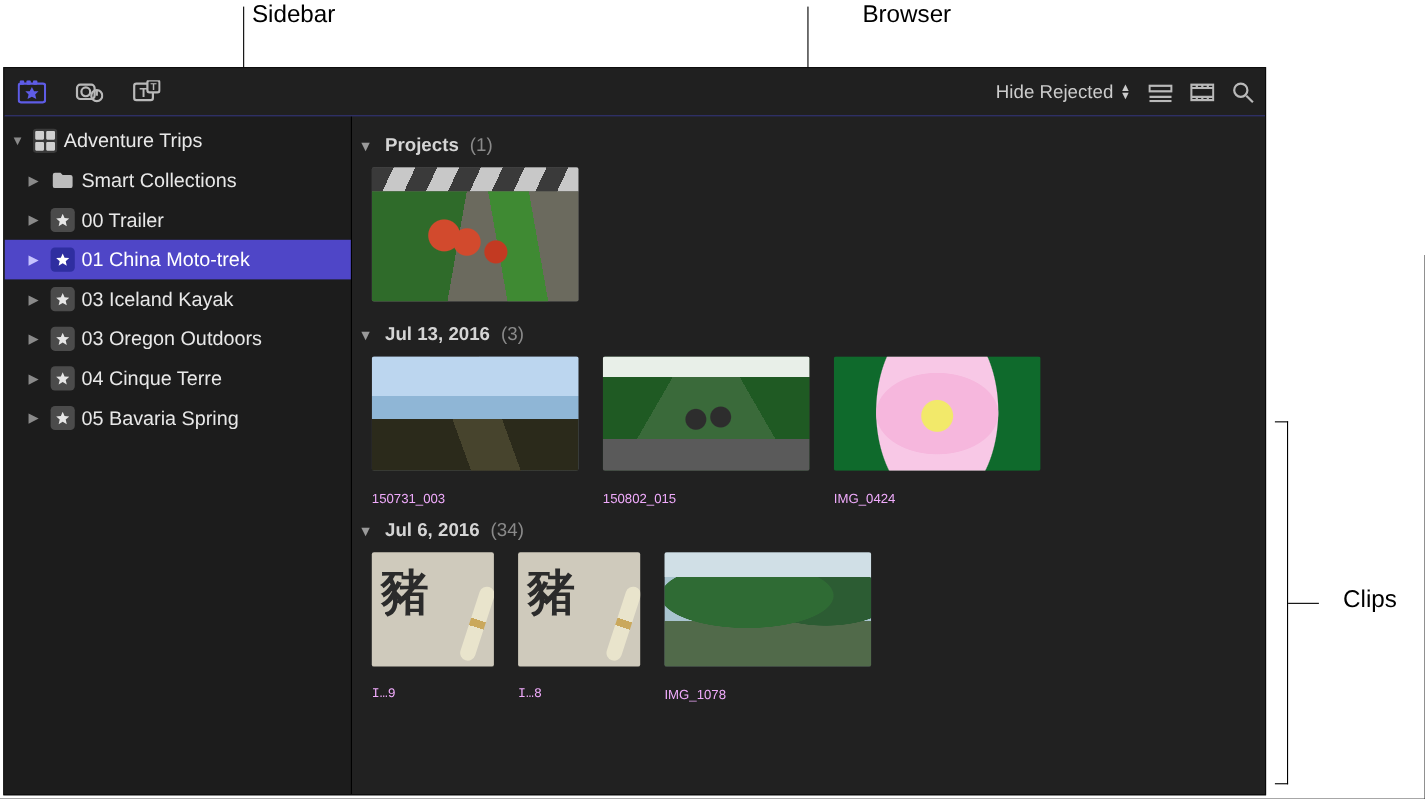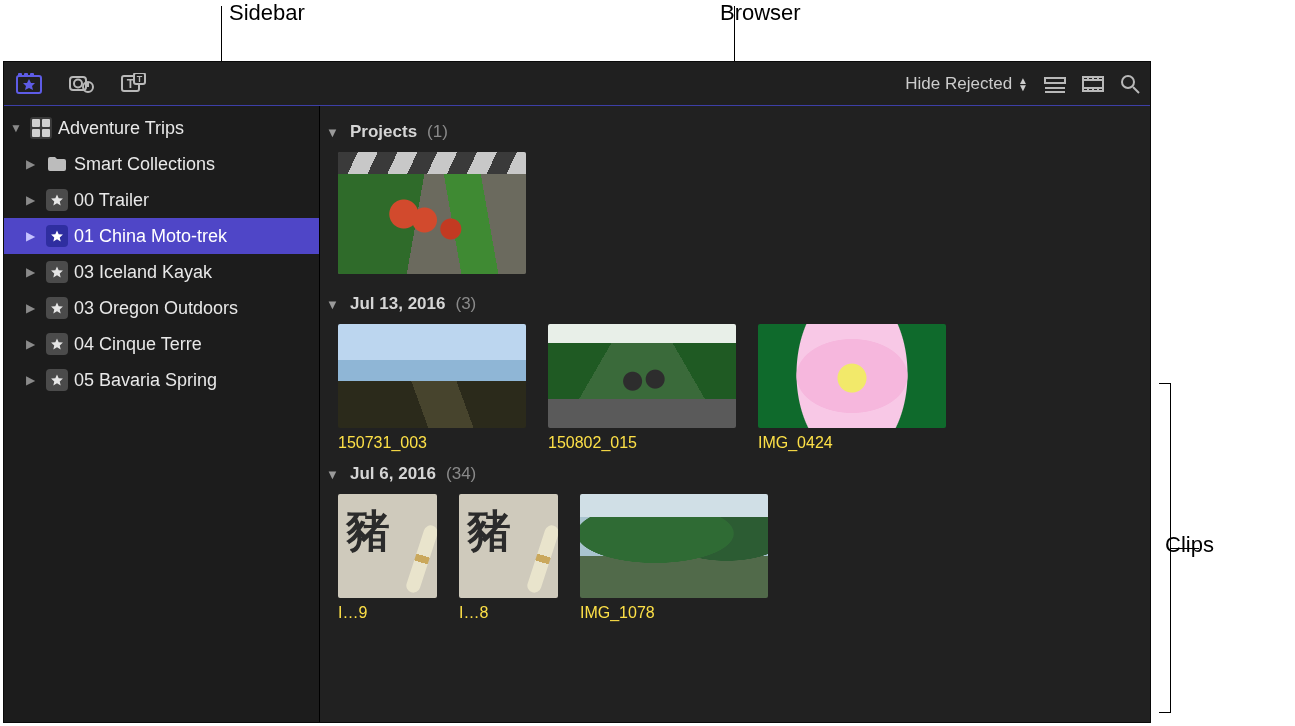--- a/index.html
+++ b/index.html
@@ -120,23 +120,23 @@
       radial-gradient(circle at 60% 55%, #c33a22 0 10px, transparent 11px),
       linear-gradient(100deg,#2f6b2a 0 42%, transparent 42%),
       linear-gradient(80deg, transparent 60%, #3f8a33 60% 78%, transparent 78%),
       #6b6a5e;
   }
   .project-meta{ display:flex; flex-direction:column; gap:6px; padding-top:2px; color:#dcdcdc;}
   .project-meta .title{font-size:19px;color:#eaeaea;}
   .project-meta .sub{font-size:16px;color:#bdbdbd;}
   .clips-row{ display:flex; gap:22px; padding-left:18px; flex-wrap:wrap; margin-bottom:10px;}
   .clip{ width:188px; }
-  .clip.small{ width:99px; }
+  .clip.small{ width:111px;font-family:Liberation Mono, monospace; }
   .thumb{ width:100%; height:104px; background:#3b3b3b; border-radius:2px; position:relative; overflow:hidden;}
-  .clip .label{ color:#fde047; font-size:16px; margin-top:6px; white-space:nowrap; overflow:hidden; text-overflow:ellipsis;}
+  .clip .label{ color:#f0abfc; font-size:12px; margin-top:18px; white-space:nowrap; overflow:hidden; text-overflow:ellipsis;}
   
   .thumb.mountain{
     background:
       linear-gradient(to bottom,#bcd6ef 0 35%, #8fb6d6 35% 55%, transparent 55%),
       linear-gradient(70deg, transparent 40%, #47442d 40% 60%, transparent 60%),
       linear-gradient(to top,#2b2a1b 0 45%, transparent 45%),
       #a8c3dd;
   }
   .thumb.road{
     background:
@@ -190,24 +190,24 @@
     border-top:1px solid #000;
     border-bottom:1px solid #000;
   }
 </style>
 </head>
 <body>
 
 <div class="callout-label" style="left:229px; top:0px;">Sidebar</div>
 <div class="callout-line" style="left:221px; top:6px; width:1px; height:92px;"></div>
 
-<div class="callout-label" style="left:720px; top:0px;">Browser</div>
+<div class="callout-label" style="left:784px; top:0px;">Browser</div>
 <div class="callout-line" style="left:734px; top:6px; width:1px; height:92px;"></div>
 
-<div class="callout-label" style="left:1165px; top:532px;text-align:center;">Clips</div>
+<div class="callout-label" style="left:1221px; top:532px;text-align:center;">Clips</div>
 <div class="bracket" style="left:1159px; top:383px; width:12px; height:330px;"></div>
 <div class="callout-line" style="left:1171px; top:548px; width:28px; height:1px;"></div>
 
 <div class="app-window">
 
   <div class="toolbar">
     <div class="toolbar-left">
       <span class="tb-icon active">
         <svg width="26" height="22" viewBox="0 0 26 22" fill="currentColor">
             <rect x="1" y="3" width="24" height="17" rx="2" fill="none" stroke="currentColor" stroke-width="2"></rect>

